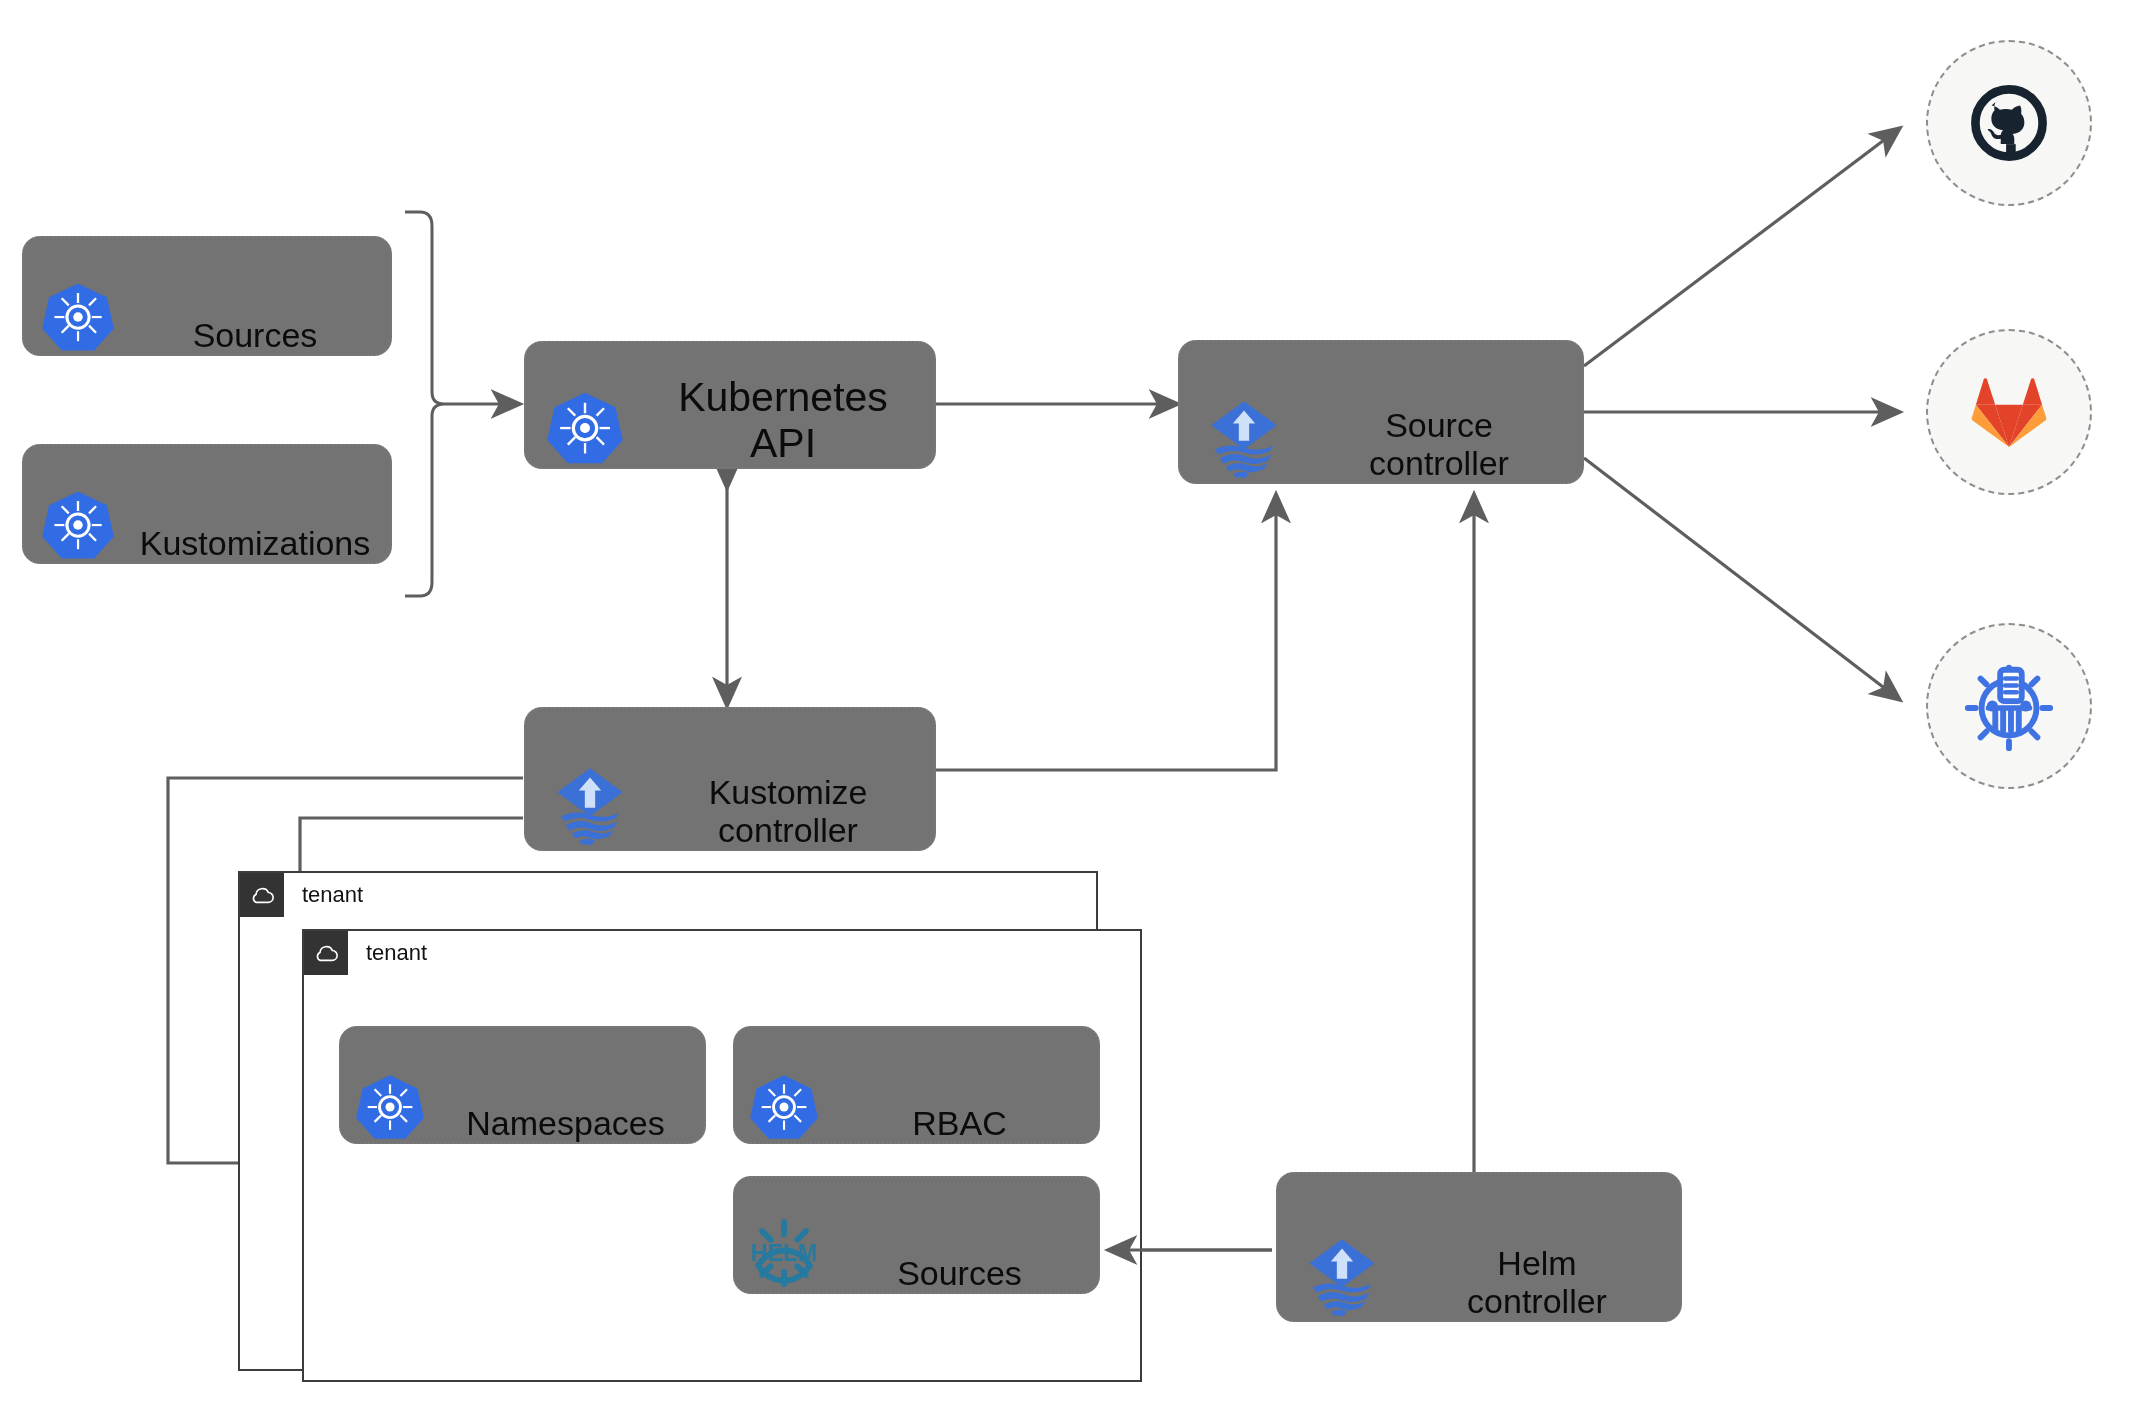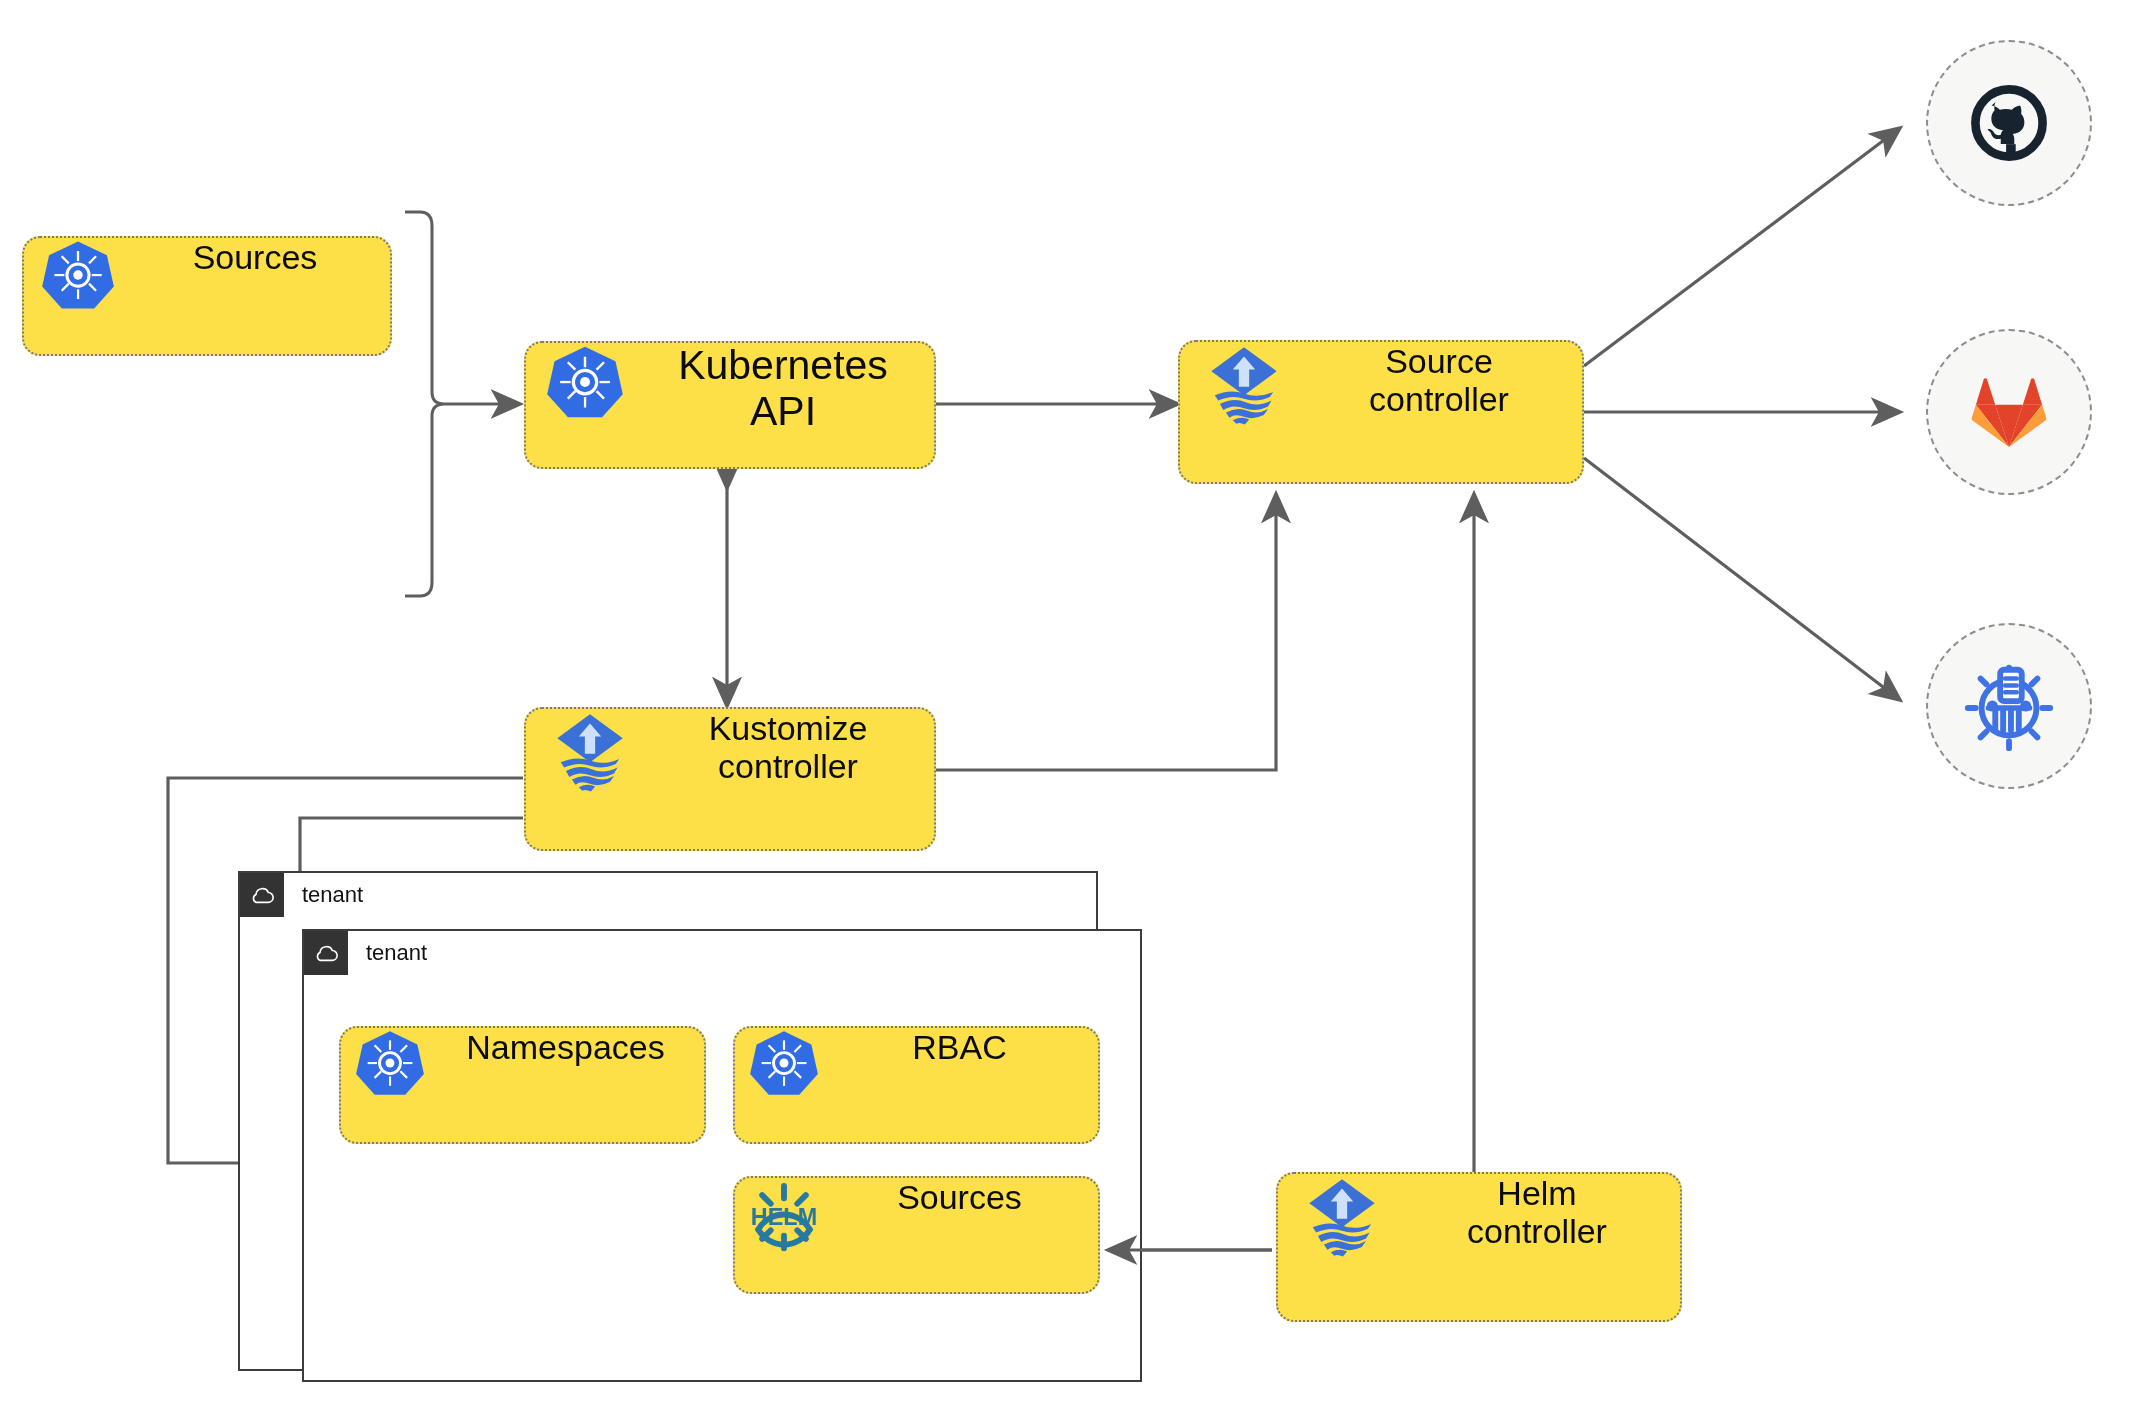--- a/index.html
+++ b/index.html
@@ -7,25 +7,25 @@
     width: 2144px; height: 1407px;
     background: #ffffff;
     font-family: "Liberation Sans", sans-serif;
     overflow: hidden;
   }
   #stage { position: relative; width: 2144px; height: 1407px; }
 
   
   .node {
     position: absolute;
-    background: #fde047;
+    background: #737373;
     border: 2px dotted #7a7a7a;
     border-radius: 18px;
     display: flex;
-    align-items: flex-start;
+    align-items: flex-end;
     z-index: 5;
   }
   .node .ico { flex: 0 0 auto; display: flex; align-items: center; justify-content: center; }
   .node .lbl {
     flex: 1 1 auto;
     text-align: center;
     color: #0b0b0b;
     font-size: 34px;
     line-height: 1.12;
     white-space: pre-line;
@@ -125,20 +125,40 @@
           <path d="M40.8 40.2l1.4-1.4 6.1 6.1-1.4 1.4z"></path>
           <path d="M46.9 15.1l1.4 1.4-6.1 6.1-1.4-1.4z"></path>
           <path d="M23.3 38.8l1.4 1.4-6.1 6.1-1.4-1.4z"></path>
           <path d="M32 21.2a10.9 10.9 0 100 21.8 10.9 10.9 0 000-21.8zm0 2.6a8.3 8.3 0 110 16.6 8.3 8.3 0 010-16.6z"></path>
         </g>
       </svg>
     </span>
     <span class="lbl">Sources</span>
   </div>
 
+  <div class="node" style="left:22px; top:444px; width:370px; height:120px;">
+    <span class="ico" style="width:108px;">
+      <svg width="74" height="74" viewBox="0 0 64 64" aria-hidden="true">
+        <path d="M32 3 L57 15 L63 42 L46 61 H18 L1 42 L7 15 Z" fill="#326ce5"></path>
+        <g fill="#fff">
+          <circle cx="32" cy="32" r="4.1"></circle>
+          <path d="M31 11.3h2v8.6h-2z"></path>
+            <path d="M31.1 44.3h1.9v8.6h-1.9z"></path>
+          <path d="M11.6 31.1h8.6v1.9h-8.6z"></path>
+            <path d="M43.9 31.1h8.6v1.9h-8.6z"></path>
+          <path d="M17.2 16.5l1.4-1.4 6.1 6.1-1.4 1.4z"></path>
+            <path d="M40.8 40.2l1.4-1.4 6.1 6.1-1.4 1.4z"></path>
+          <path d="M46.9 15.1l1.4 1.4-6.1 6.1-1.4-1.4z"></path>
+            <path d="M23.3 38.8l1.4 1.4-6.1 6.1-1.4-1.4z"></path>
+          <path d="M32 21.2a10.9 10.9 0 100 21.8 10.9 10.9 0 000-21.8zm0 2.6a8.3 8.3 0 110 16.6 8.3 8.3 0 010-16.6z"></path>
+        </g>
+      </svg>
+    </span>
+    <span class="lbl">Kustomizations</span>
+  </div>
 
   <div class="node" style="left:524px; top:341px; width:412px; height:128px;">
     <span class="ico" style="width:118px;">
       <svg width="78" height="78" viewBox="0 0 64 64" aria-hidden="true">
         <path d="M32 3 L57 15 L63 42 L46 61 H18 L1 42 L7 15 Z" fill="#326ce5"></path>
         <g fill="#fff">
           <circle cx="32" cy="32" r="4.1"></circle>
           <path d="M31 11.3h2v8.6h-2z"></path>
             <path d="M31.1 44.3h1.9v8.6h-1.9z"></path>
           <path d="M11.6 31.1h8.6v1.9h-8.6z"></path>

